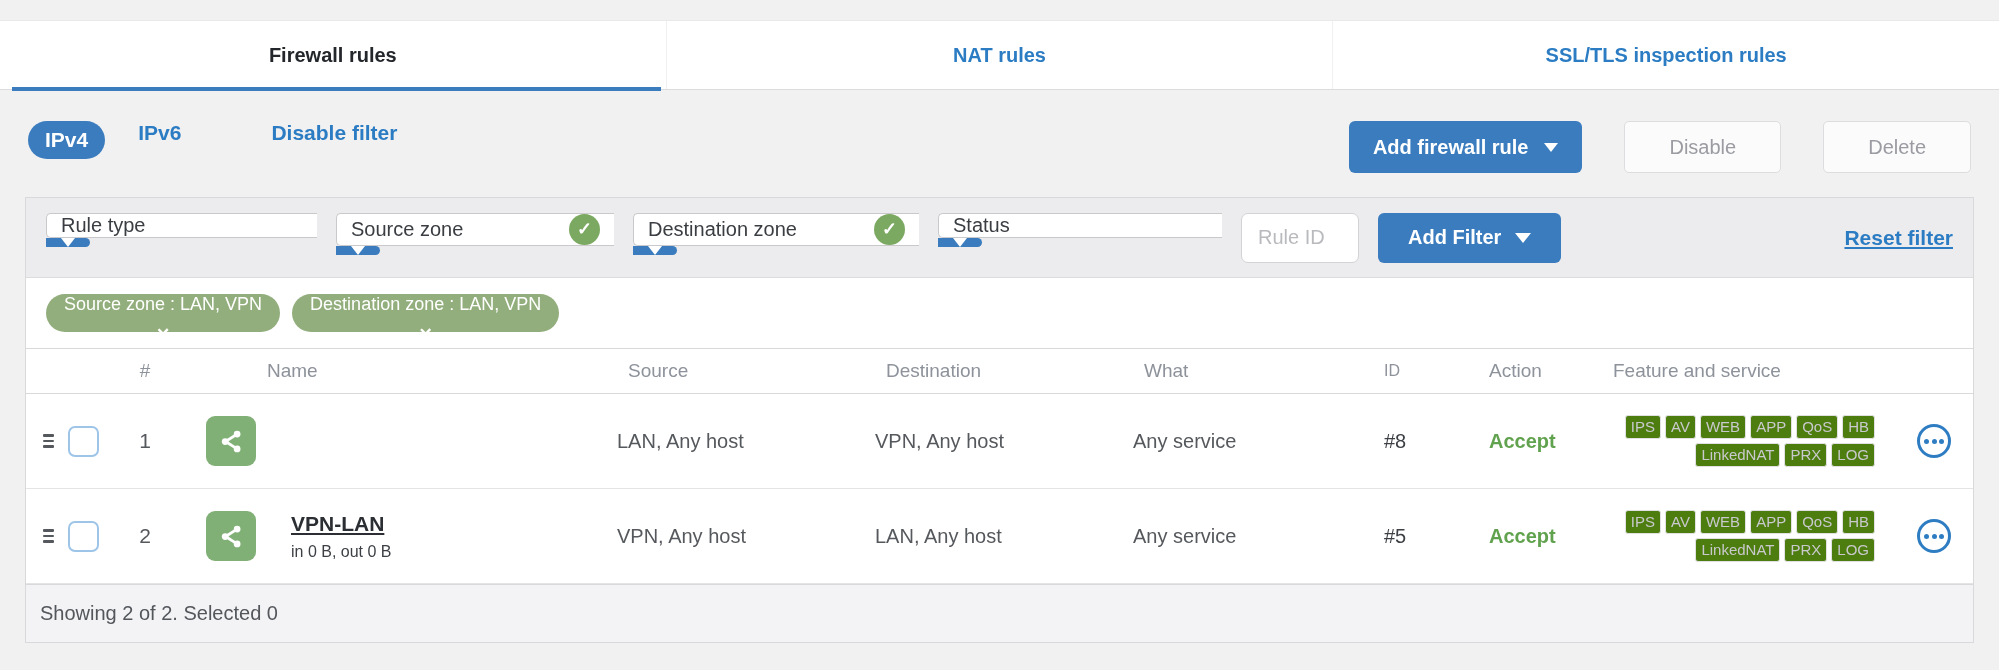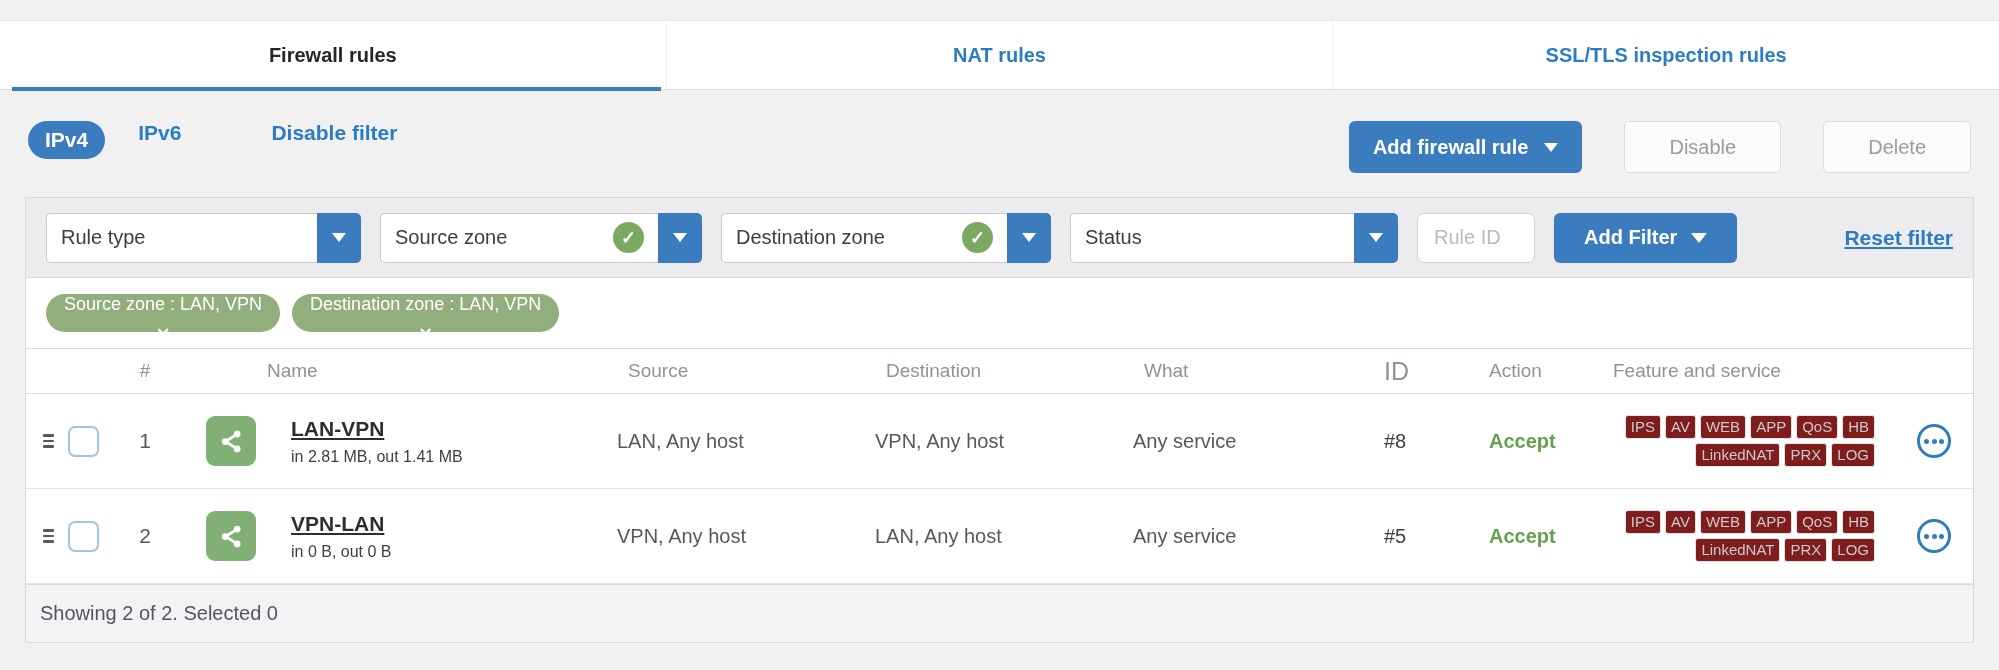--- a/index.html
+++ b/index.html
@@ -51,21 +51,21 @@
     border-top:9px solid #ffffff; display:inline-block;
   }
 
   
   .panel { margin:0 25px; background:#fff; border:1px solid #d9d9db; }
 
   .filterbar {
     background:#ececee; border-bottom:1px solid #dcdcde;
     padding:15px 20px; display:flex; align-items:center; gap:19px; height:80px;
   }
-  .dd { display:flex; align-items:stretch; height:50px; cursor:pointer; }
+  .dd { display:flex; align-items:stretch; height:50px; cursor:pointer;flex-direction:column; }
   .dd-box {
     background:#fff; border:1px solid #c9c9cc; border-right:none;
     border-radius:5px 0 0 5px; display:flex; align-items:center;
     padding:0 14px; font-size:20px; color:#3a3d42;
   }
   .dd-btn {
     width:44px; background:#3a7cbe; border-radius:0 5px 5px 0;
     display:flex; align-items:center; justify-content:center;
   }
   .dd-check {
@@ -130,21 +130,21 @@
     font-size:21px; font-weight:bold; color:#2b2e33; text-decoration:underline; cursor:pointer;
   }
   .rule-traffic { font-size:16px; color:#3c3f44; margin-top:7px; }
   .cell-plain { font-size:20px; color:#55585c; padding-left:3px; }
   .cell-id { font-size:20px; color:#3c3f44; padding-left:4px; }
   .cell-action { font-size:20px; font-weight:bold; color:#61a24e; padding-left:34px; }
   .features { display:flex; flex-direction:column; align-items:flex-end; gap:4px; padding-right:20px; }
   .badge-line { display:flex; gap:4px; }
   .badge {
     border:1px solid #e1e1e3; border-radius:3px; color:#c9cacd; font-size:15px;
-    padding:2px 5px; line-height:1.2; background:#7f1d1d;
+    padding:2px 5px; line-height:1.2; background:#4d7c0f;
   }
   .menu-cell { display:flex; justify-content:center; }
   .ellipsis-btn {
     width:34px; height:34px; border-radius:50%; border:3px solid #2e7dc2; background:#fff;
     display:flex; align-items:center; justify-content:center; gap:2.5px; cursor:pointer;
   }
   .ellipsis-btn i { width:5px; height:5px; border-radius:50%; background:#2e7dc2; display:block; }
 
   .tfoot {
     background:#f3f3f5; border-top:1px solid #d9d9db; padding:17px 14px;
@@ -240,21 +240,21 @@
   </div>
 
   <div class="grid-row thead">
     <div></div>
     <div></div>
     <div class="th-num">#</div>
     <div class="th-name">Name</div>
     <div class="th-pad">Source</div>
     <div class="th-pad">Destination</div>
     <div class="th-pad">What</div>
-    <div class="cell-id" style="color:#8d929b;font-size:25px;">ID</div>
+    <div class="cell-id" style="color:#8d929b;font-size:16px;">ID</div>
     <div class="th-action">Action</div>
     <div class="th-feat">Feature and service</div>
     <div></div>
   </div>
 
   <div class="grid-row trow">
     <div class="drag-handle">
         <span></span>
         <span></span>
         <span></span>
@@ -265,24 +265,20 @@
     <div class="row-num">1</div>
     <div class="name-cell">
       <div class="rule-icon">
         <svg width="27" height="27" viewBox="0 0 24 24">
           <line x1="16.6" y1="5.6" x2="6.8" y2="12" stroke="#fff" stroke-width="2.4"></line>
           <line x1="6.8" y1="12" x2="16.6" y2="18.4" stroke="#fff" stroke-width="2.4"></line>
           <circle cx="17" cy="5.4" r="3" fill="#fff"></circle>
           <circle cx="6.4" cy="12" r="3" fill="#fff"></circle>
           <circle cx="17" cy="18.6" r="3" fill="#fff"></circle>
         </svg>
-      </div>
-      <div class="name-text">
-        <div class="rule-name">LAN-VPN</div>
-        <div class="rule-traffic">in 2.81 MB, out 1.41 MB</div>
       </div>
     </div>
     <div class="cell-plain">LAN, Any host</div>
     <div class="cell-plain">VPN, Any host</div>
     <div class="cell-plain">Any service</div>
     <div class="cell-id">#8</div>
     <div class="cell-action">Accept</div>
     <div class="features">
       <div class="badge-line">
         <span class="badge">IPS</span>

